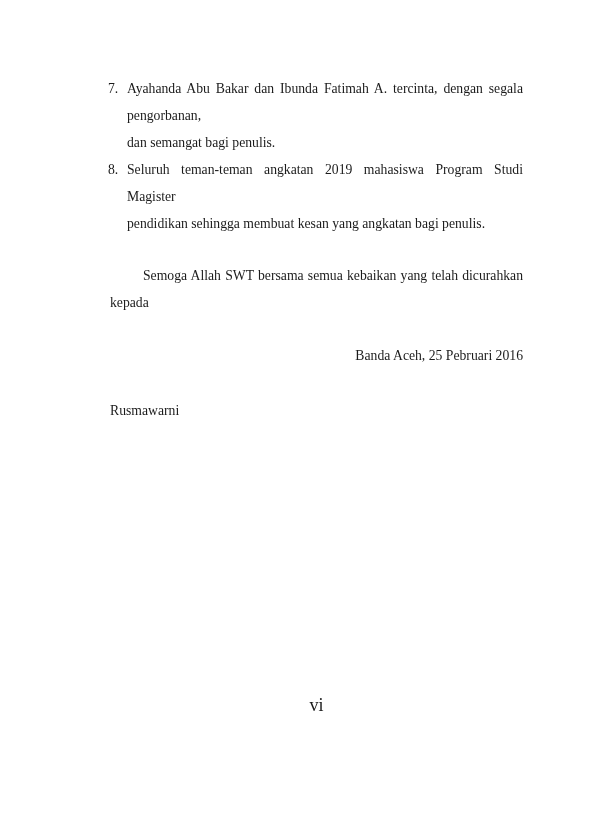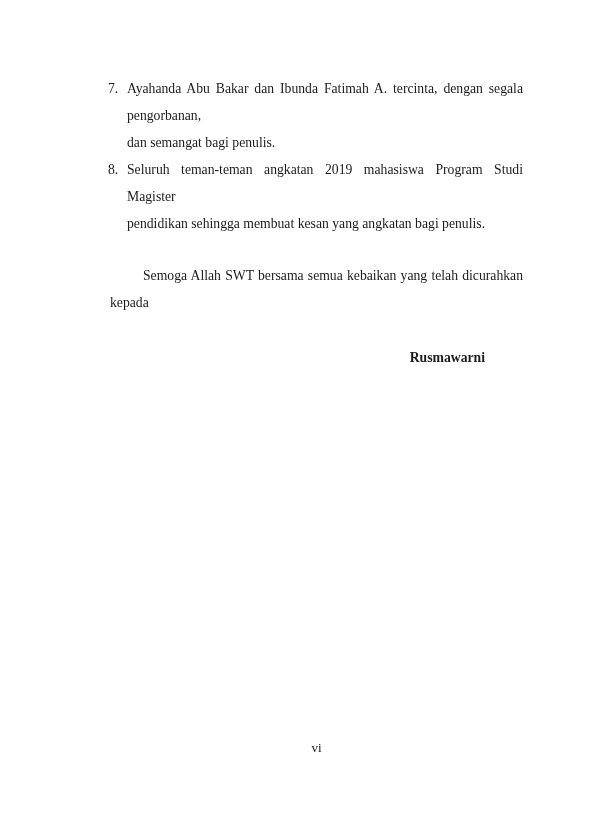--- a/index.html
+++ b/index.html
@@ -51,31 +51,29 @@
   }
   .closing .line:first-child {
     text-indent: 33px;
   }
   .date-line {
     margin-top: 26px;
     text-align: right;
   }
   .signature-name {
     margin-top: 28px;
-    text-align: right;
     padding-right: 38px;
-    font-weight: bold;
   }
   .footer {
     position: absolute;
     left: 110px;
     width: 413px;
-    top: 740px;
+    top: 698px;
     text-align: center;
-    font-size: 13px;
+    font-size: 18px;
     line-height: 15px;
   }
 </style>
 </head>
 <body style="background: rgb(255, 255, 255); color: rgb(27, 27, 27);">
 
 <div class="page">
   <div class="content">
 
     <div class="list-item">
@@ -91,19 +89,20 @@
       <div class="item-text">
           <div class="line j">Seluruh teman-teman angkatan 2019 mahasiswa Program Studi Magister</div>
           <div class="line">pendidikan sehingga membuat kesan yang angkatan bagi penulis.</div>
         </div>
     </div>
 
     <div class="closing">
         <div class="line j">Semoga Allah SWT bersama semua kebaikan yang telah dicurahkan kepada</div>
       </div>
 
+    <div class="date-line">Banda Aceh, 25 Pebruari 2016</div>
 
     <div class="signature-name">Rusmawarni</div>
 
   </div>
 
   <div class="footer">vi</div>
 </div>
 
 </body></html>

